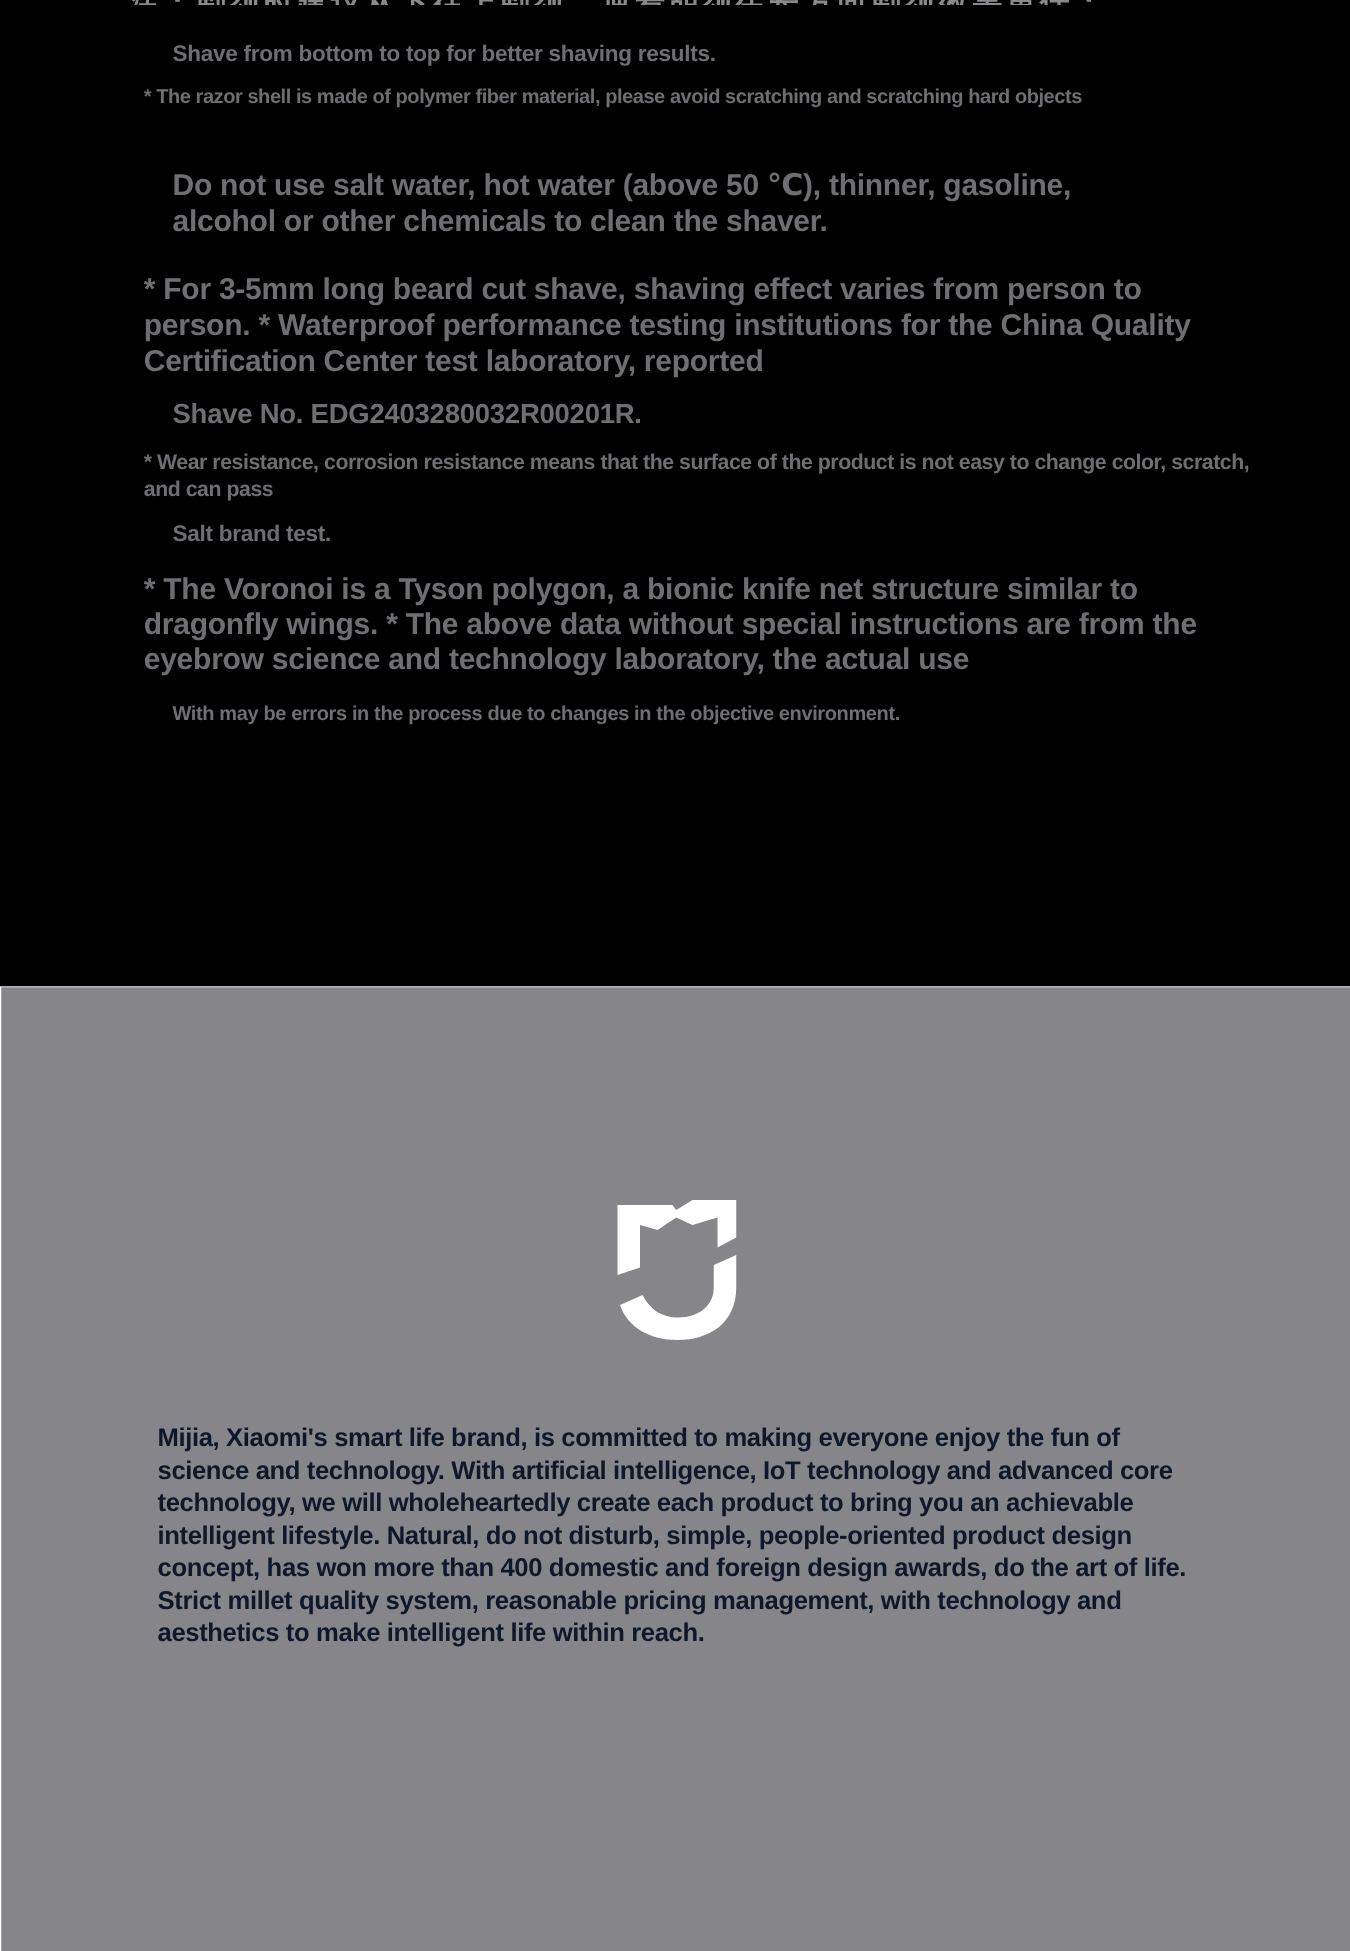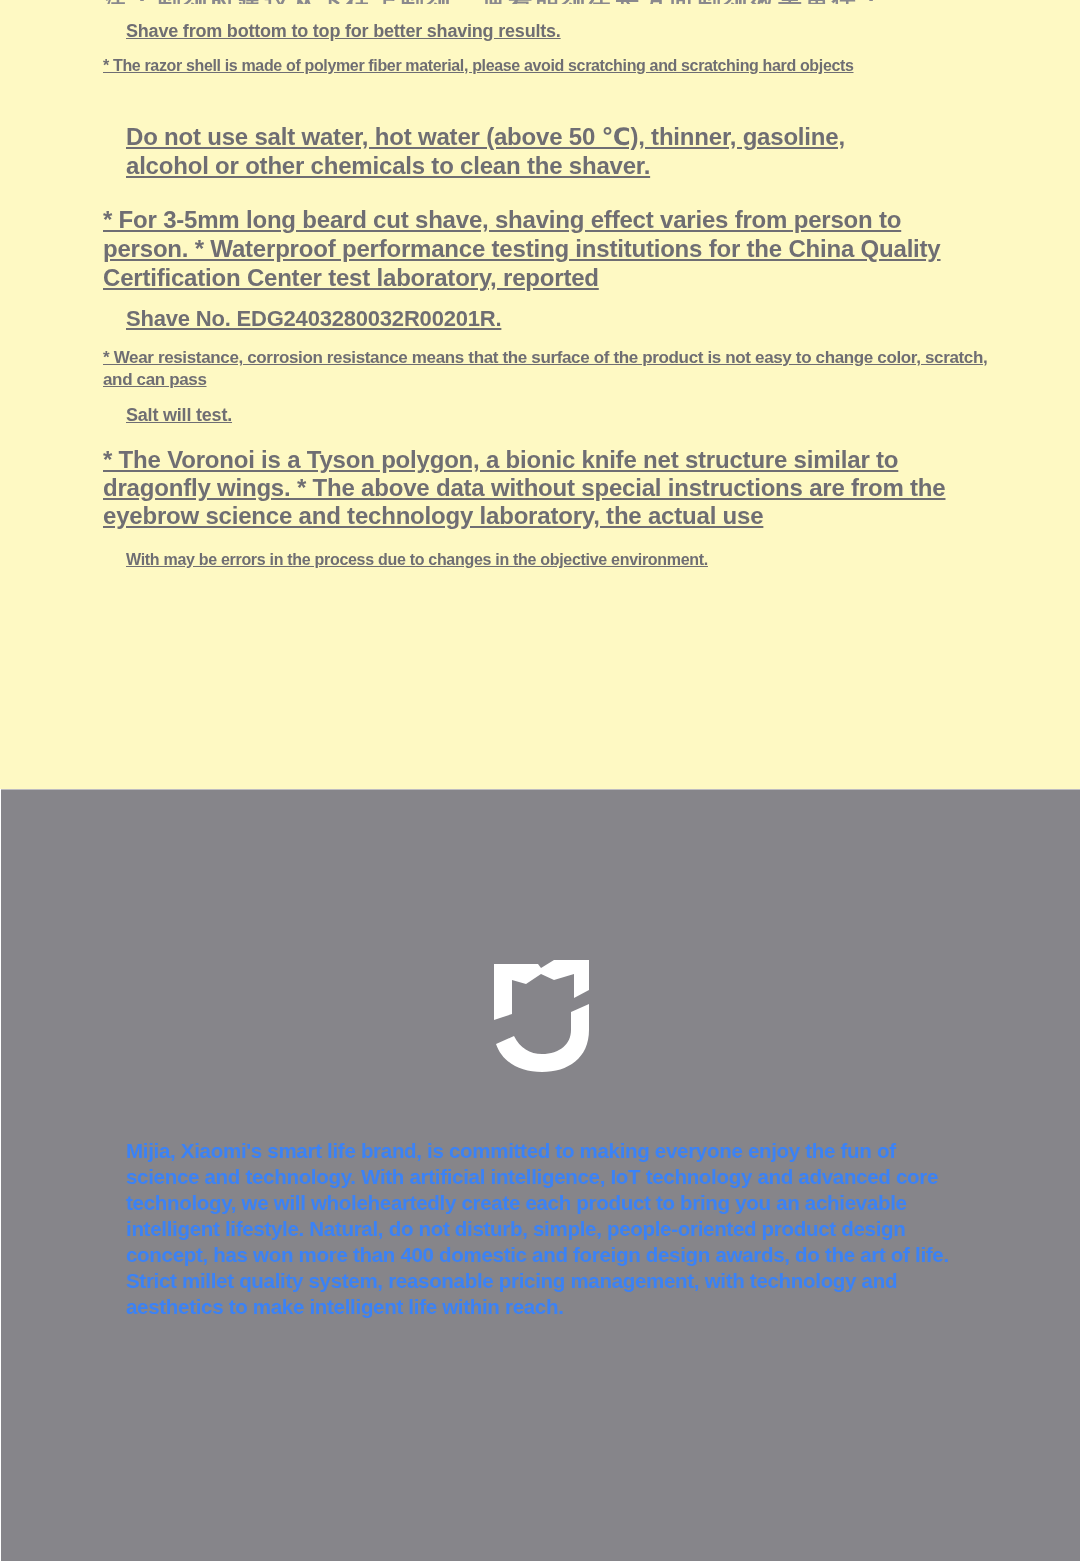--- a/index.html
+++ b/index.html
@@ -2,40 +2,40 @@
 <html><head>
   <meta charset="utf-8">
   <style>
     html, body { margin: 0; padding: 0; }
     body {
       width: 1080px; height: 1561px; overflow: hidden; position: relative;
       background: #ffffff;
       font-family: "Liberation Sans", "DejaVu Sans", sans-serif;
       color: #6f6e73;
     }
-    .top { position: absolute; left: 0; top: 0; width: 1080px; height: 789px; background: #fef9c3; }
+    .top { position: absolute; left: 0; top: 0; width: 1080px; height: 789px; background: #000000; }
     .cut {
       position: absolute; left: 103px; top: -14px; width: 860px; height: 18px;
       overflow: hidden; font-size: 24px; font-weight: bold; letter-spacing: 3px; color: #8a898d;
       white-space: nowrap;
     }
-    .t { position: absolute; font-weight: bold; margin: 0; line-height: 1.2; letter-spacing: -0.2px; text-decoration: underline; }
+    .t { position: absolute; font-weight: bold; margin: 12px; line-height: 1.2; letter-spacing: -0.2px; }
     .s18 { font-size: 18px; }
     .s16 { font-size: 16px; }
     .s24 { font-size: 24px; line-height: 29px; }
     .s22 { font-size: 22px; }
     .s17 { font-size: 17px; line-height: 22px; }
     .panel {
       position: absolute; left: 1px; top: 789px; width: 1079px; height: 772px;
       background: #86858a; border-top: 1px solid #bdbcc0;
     }
     .logo { position: absolute; left: 492px; top: 960px; width: 98px; height: 114px; }
     .about {
       position: absolute; left: 126px; top: 1138px; width: 830px;
-      color: #3b82f6; font-weight: bold; font-size: 20.5px; line-height: 26px;
+      color: #0f172a; font-weight: bold; font-size: 20.5px; line-height: 26px;
       letter-spacing: -0.3px; margin: 0;
     }
   </style>
 </head>
 <body>
 
 <div class="top">
   <div class="cut">注：剃须时建议从下往上剃须，逆着胡须生长方向剃须效果更佳；</div>
 
   <p class="t s18" style="left:126px; top:21px; width:560px;">Shave from bottom to top for better shaving results.</p>
@@ -43,21 +43,21 @@
   <p class="t s16" style="left:103px; top:56px; width:880px; letter-spacing:-0.35px;">* The razor shell is made of polymer fiber material, please avoid scratching and scratching hard objects</p>
 
   <p class="t s24" style="left:126px; top:122px; width:720px;">Do not use salt water, hot water (above 50 ℃), thinner, gasoline, alcohol or other chemicals to clean the shaver.</p>
 
   <p class="t s24" style="left:103px; top:205px; width:870px;">* For 3-5mm long beard cut shave, shaving effect varies from person to person. * Waterproof performance testing institutions for the China Quality Certification Center test laboratory, reported</p>
 
   <p class="t s22" style="left:126px; top:306px; width:600px;">Shave No. EDG2403280032R00201R.</p>
 
   <p class="t s17" style="left:103px; top:347px; width:900px; letter-spacing:-0.35px;">* Wear resistance, corrosion resistance means that the surface of the product is not easy to change color, scratch, and can pass</p>
 
-  <p class="t s18" style="left:126px; top:405px; width:300px;">Salt will test.</p>
+  <p class="t s18" style="left:126px; top:405px; width:300px;">Salt brand test.</p>
 
   <p class="t s24" style="left:103px; top:446px; width:890px; line-height:28px;">* The Voronoi is a Tyson polygon, a bionic knife net structure similar to dragonfly wings. * The above data without special instructions are from the eyebrow science and technology laboratory, the actual use</p>
 
   <p class="t s16" style="left:126px; top:550px; width:720px; letter-spacing:-0.3px;">With may be errors in the process due to changes in the objective environment.</p>
 </div>
 
 <div class="panel"></div>
 
 <svg class="logo" viewBox="0 0 98 114">
   <path d="M2 4 L46 4 L49 8 L62 0 L97 0 L97 30 L82 38 L82 14 L62 20 L49 14 L34 24 L20 20 L20 54 L2 60 Z" fill="#ffffff"></path>

